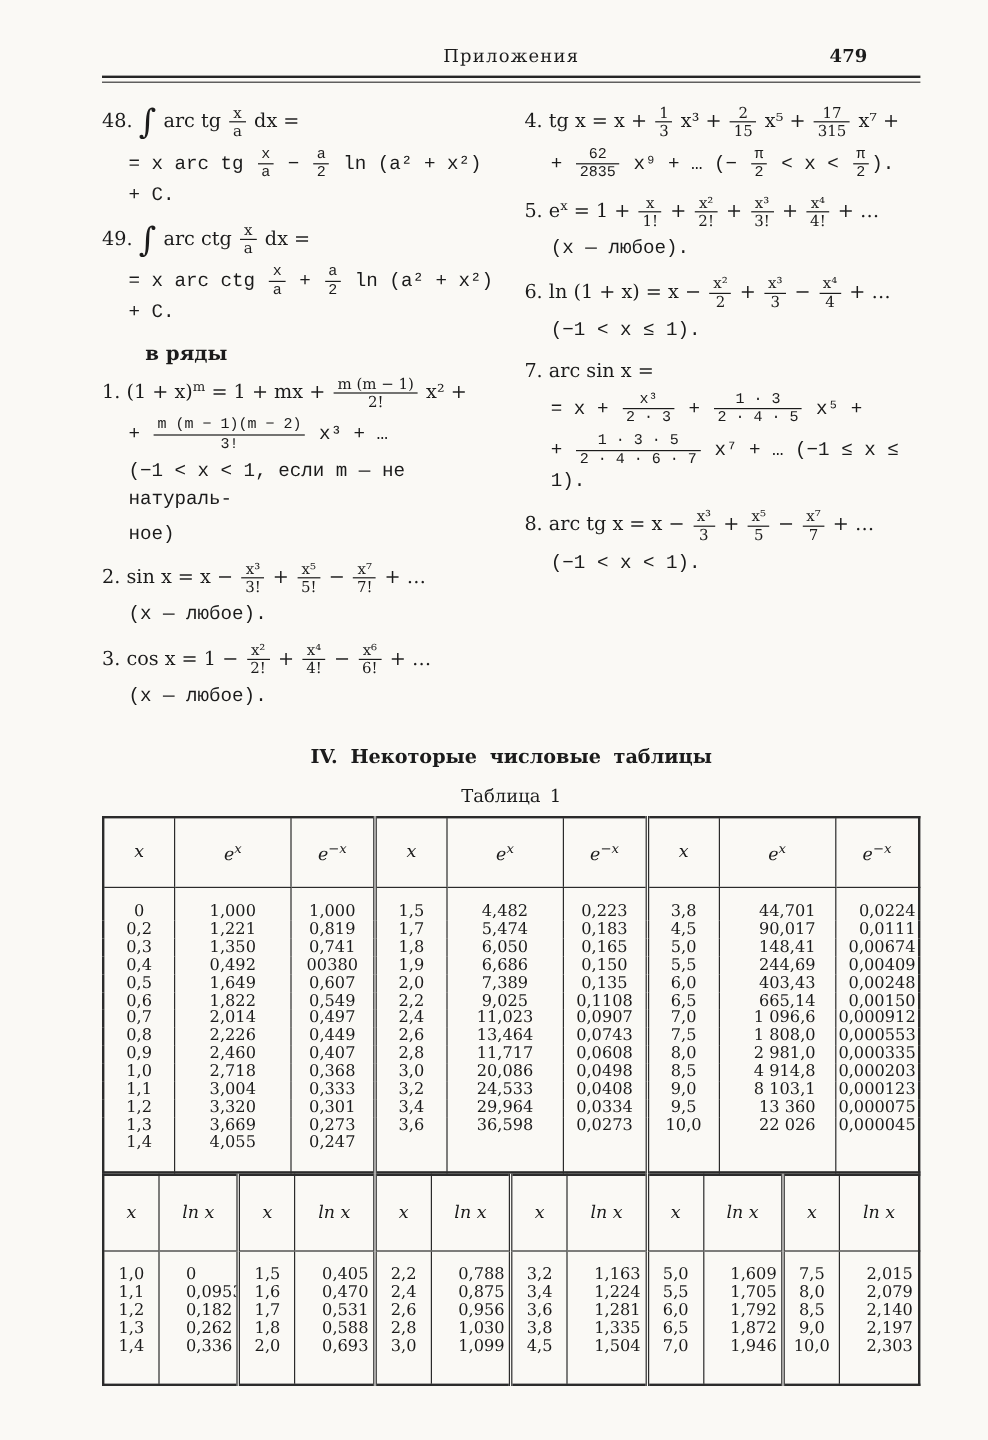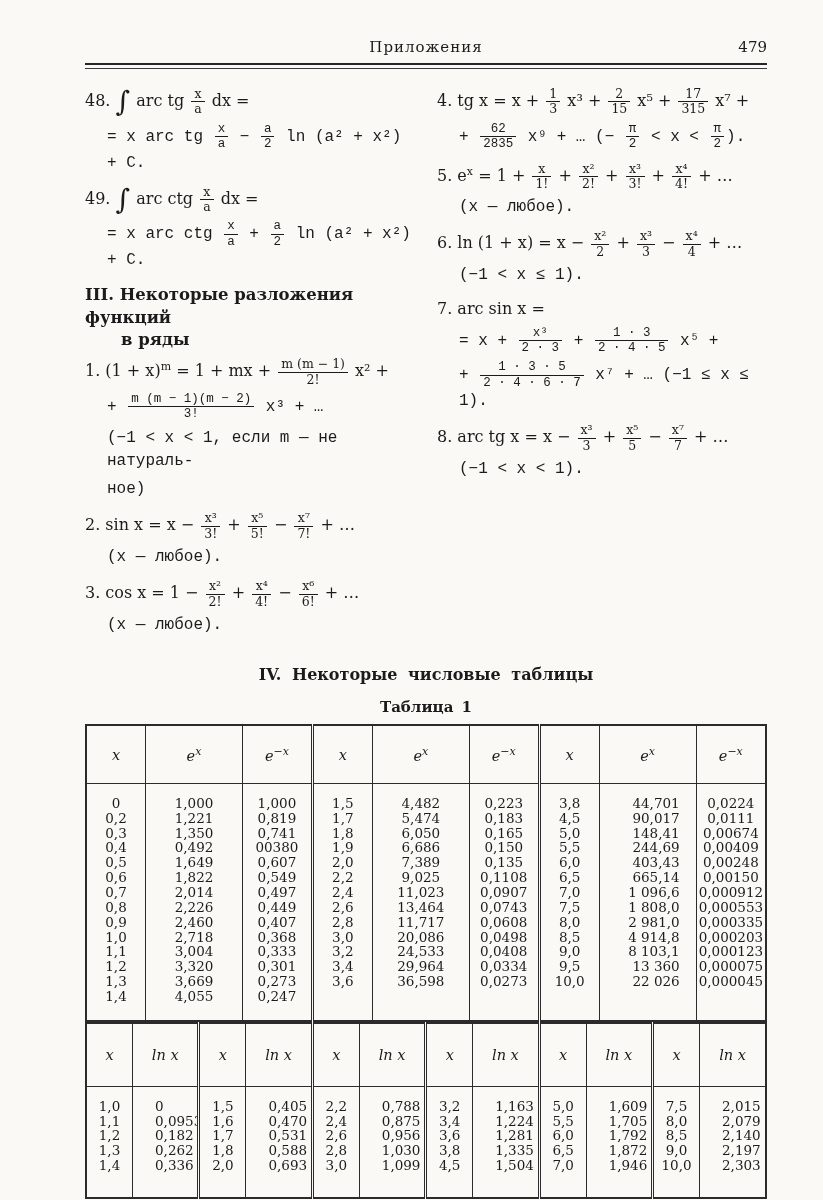--- a/index.html
+++ b/index.html
@@ -4,57 +4,57 @@
 <style>
   html,body{margin:0;padding:0;background:#faf9f5;}
   body{width:823px;height:1200px;overflow:hidden;
        font-family:"DejaVu Serif", serif;color:#1b1b1b;}
   .content{position:absolute;left:85px;top:38px;width:682px;}
 
   
   .pagehead{display:flex;align-items:baseline;font-size:15px;}
   .pagehead .spacer{width:120px;}
   .pagehead .title{flex:1;text-align:center;letter-spacing:1px;}
-  .pagehead .num{width:120px;text-align:right;font-weight:normal;}
+  .pagehead .num{width:120px;text-align:center;font-weight:bold;}
   .rule{height:3px;border-top:2px solid #262626;border-bottom:1px solid #3a3a3a;margin-top:7px;}
 
   
   .cols{display:flex;gap:20px;margin-top:12px;}
   .col-left{width:332px;flex:none;}
   .col-right{flex:1;}
   .fgroup{margin:6px 0 10px;}
   .fline{margin:5px 0;font-size:16px;line-height:1.45;}
   .ind1{padding-left:22px;font-family:Liberation Mono, monospace;}
   .frac{display:inline-block;text-align:center;vertical-align:middle;margin:0 2px;}
   .frac .num{display:block;font-size:12.5px;line-height:1.15;padding:0 3px;border-bottom:1px solid #1b1b1b;}
   .frac .den{display:block;font-size:12.5px;line-height:1.15;padding:0 3px;}
   sup{font-size:11px;}
   .bigop{font-size:28px;vertical-align:middle;line-height:0;margin-right:1px;}
 
   .sec-heading{font-weight:bold;font-size:16.5px;margin:12px 0 6px;line-height:1.35;}
   .sec-heading .l2{padding-left:36px;}
 
   .sec4-heading{text-align:center;font-weight:bold;font-size:16px;word-spacing:5px;margin:18px 0 0;}
-  .tcaption{text-align:center;font-weight:bold;font-size:15px;margin:14px 0 8px;word-spacing:3px;}
+  .tcaption{text-align:center;font-weight:normal;font-size:15px;margin:14px 0 8px;word-spacing:3px;}
 
   table{border-collapse:collapse;width:682px;table-layout:fixed;border:2px solid #2b2b2b;}
   th,td{border-left:1px solid #2b2b2b;overflow:hidden;}
   th:first-child,td:first-child{border-left:none;}
   th.dbl,td.dbl{border-left:3px double #2b2b2b;}
   thead th{border-bottom:1.5px solid #2b2b2b;font-style:italic;font-weight:normal;
            font-size:14.5px;text-align:center;}
   tbody td{font-size:13.5px;line-height:1.1;text-align:center;padding:0 2px;}
   tbody tr:first-child td{padding-top:12px;}
 
   #t1 thead th{padding:19px 2px;}
   #t1 tbody tr:last-child td{padding-bottom:16px;}
   #t1 th:nth-child(3n+1),#t1 td:nth-child(3n+1){width:54px;}
   #t1 th:nth-child(3n+2),#t1 td:nth-child(3n+2){width:92px;}
   #t1 td:nth-child(8){text-align:right;padding-right:16px;}
-  #t1 td:nth-child(9){text-align:center;}
+  #t1 td:nth-child(9){text-align:right;}
 
   #t2{margin-top:0;}
   #t2 thead th{padding:23px 2px;}
   #t2 tbody tr:last-child td{padding-bottom:24px;}
   #t2 th:nth-child(odd),#t2 td:nth-child(odd){width:41px;}
   #t2 td:nth-child(even){text-align:left;padding-left:22px;}
   .tcaption2{margin-top:24px;}
 </style>
 </head>
 <body>
@@ -72,21 +72,20 @@
     <div class="col-left">
       <div class="fgroup">
           <div class="fline ind0"><span>48. </span><span class="bigop">∫</span><span> arc tg </span><span class="frac"><span class="num">x</span><span class="den">a</span></span><span> dx =</span></div>
           <div class="fline ind1"><span>= x arc tg </span><span class="frac"><span class="num">x</span><span class="den">a</span></span><span> − </span><span class="frac"><span class="num">a</span><span class="den">2</span></span><span> ln (a² + x²) + C.</span></div>
         </div>
       <div class="fgroup">
           <div class="fline ind0"><span>49. </span><span class="bigop">∫</span><span> arc ctg </span><span class="frac"><span class="num">x</span><span class="den">a</span></span><span> dx =</span></div>
           <div class="fline ind1"><span>= x arc ctg </span><span class="frac"><span class="num">x</span><span class="den">a</span></span><span> + </span><span class="frac"><span class="num">a</span><span class="den">2</span></span><span> ln (a² + x²) + C.</span></div>
         </div>
       <div class="sec-heading">
-        <div>III. Некоторые разложения функций</div>
         <div class="l2">в ряды</div>
       </div>
       <div class="fgroup">
           <div class="fline ind0"><span>1. (1 + x)</span><sup>m</sup><span> = 1 + mx + </span><span class="frac"><span class="num">m (m − 1)</span><span class="den">2!</span></span><span> x² +</span></div>
           <div class="fline ind1"><span>+ </span><span class="frac"><span class="num">m (m − 1)(m − 2)</span><span class="den">3!</span></span><span> x³ + …</span></div>
           <div class="fline ind1"><span>(−1 &lt; x &lt; 1,  если  m — не натураль-</span></div>
           <div class="fline ind1"><span>ное)</span></div>
         </div>
       <div class="fgroup">
           <div class="fline ind0"><span>2. sin x = x − </span><span class="frac"><span class="num">x³</span><span class="den">3!</span></span><span> + </span><span class="frac"><span class="num">x⁵</span><span class="den">5!</span></span><span> − </span><span class="frac"><span class="num">x⁷</span><span class="den">7!</span></span><span> + …</span></div>

